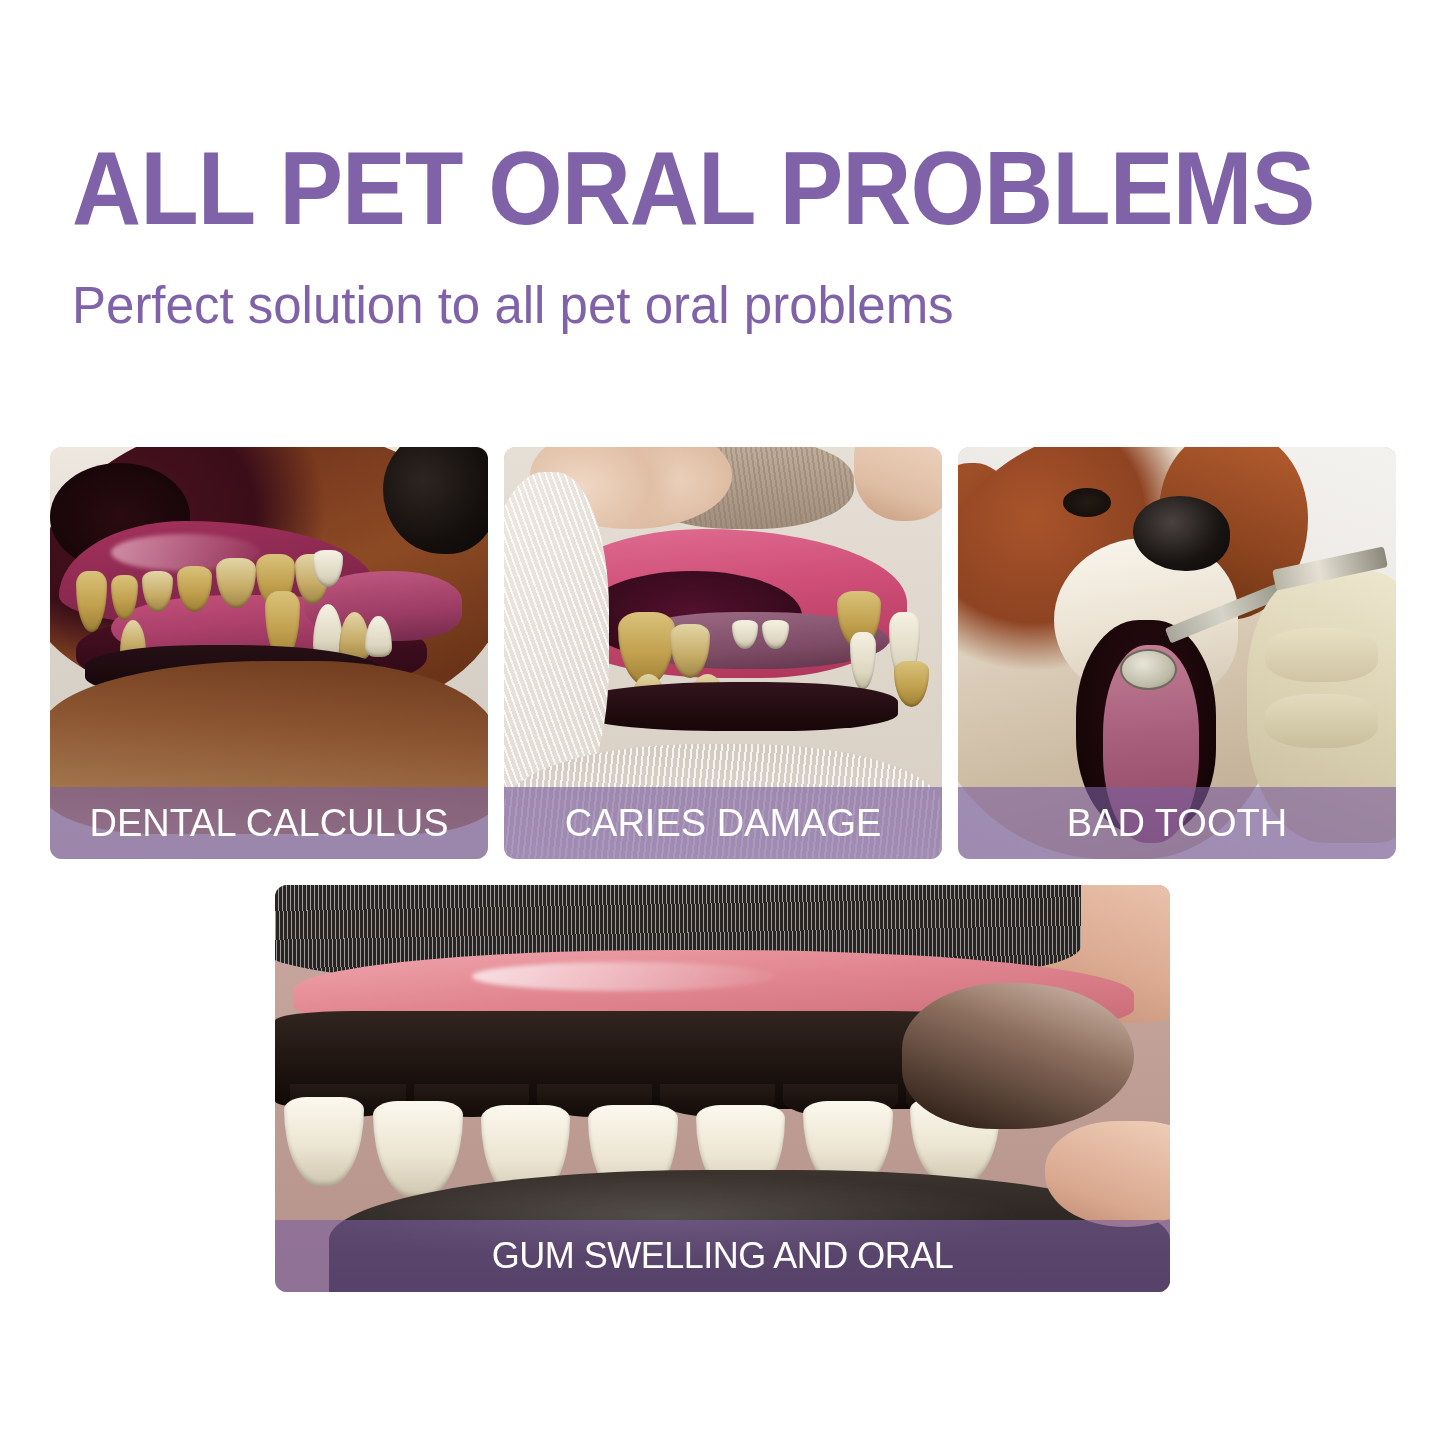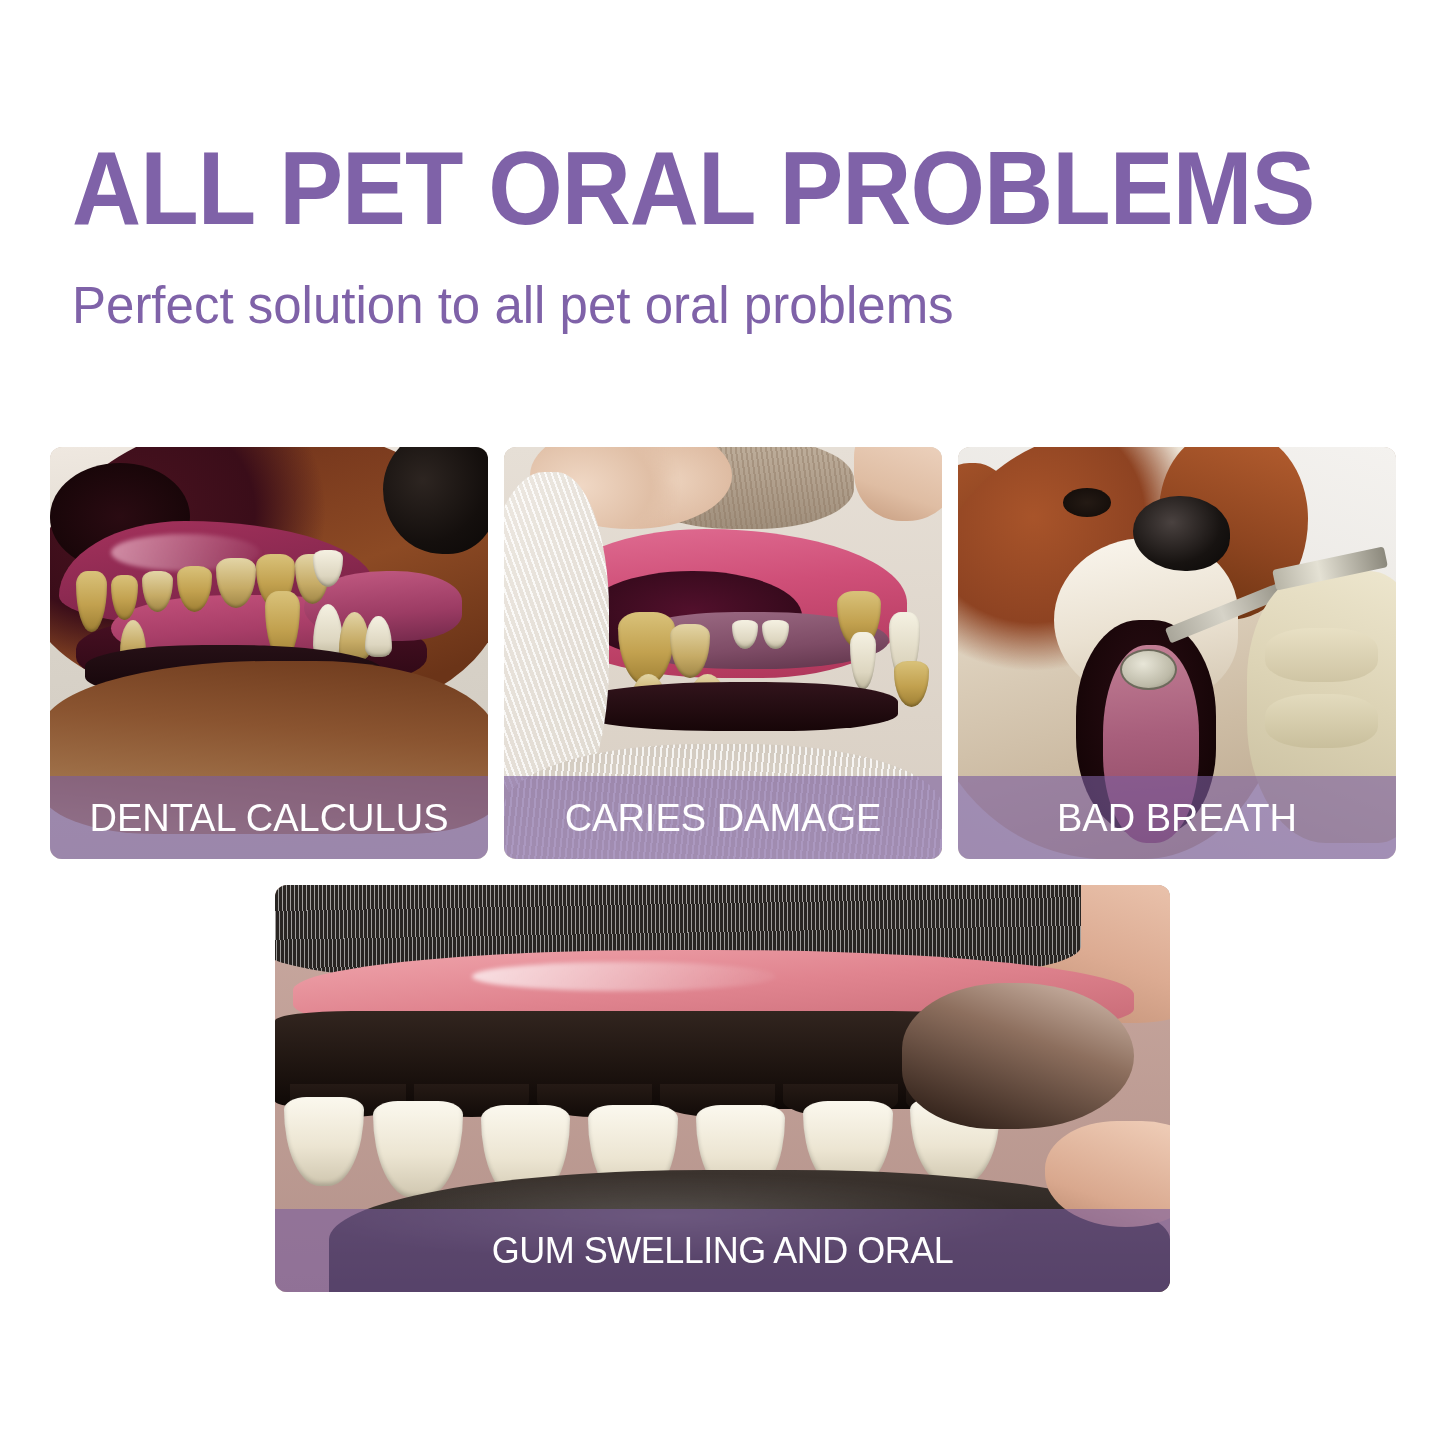--- a/index.html
+++ b/index.html
@@ -76,21 +76,21 @@
   .card-photo {
     position: absolute;
     inset: 0;
     overflow: hidden;
   }
   .card-label-band {
     position: absolute;
     left: 0;
     right: 0;
     bottom: 0;
-    height: 83px;
+    height: 72px;
     background: rgba(122, 94, 158, 0.62);
     display: flex;
     align-items: center;
     justify-content: center;
     box-sizing: border-box;
     padding: 0 22px;
   }
   .card-label-text {
     color: #ffffff;
     font-family: "Liberation Sans", sans-serif;
@@ -530,21 +530,21 @@
       <div class="layer c3-mouth"></div>
       <div class="layer c3-tongue"></div>
       <div class="layer c3-mirror"></div>
       <div class="layer c3-probe"></div>
       <div class="layer c3-glove"></div>
       <div class="layer c3-glove-f1"></div>
       <div class="layer c3-glove-f2"></div>
       <div class="layer c3-tool"></div>
     </div>
     <div class="card-label-band">
-      <span class="card-label-text">BAD BREATH</span>
+      <span class="card-label-text">BAD TOOTH</span>
     </div>
   </div>
 
 </div>
 
 <div id="cards-bottom-row">
 
 
   <div class="problem-card">
     <div class="card-photo">

